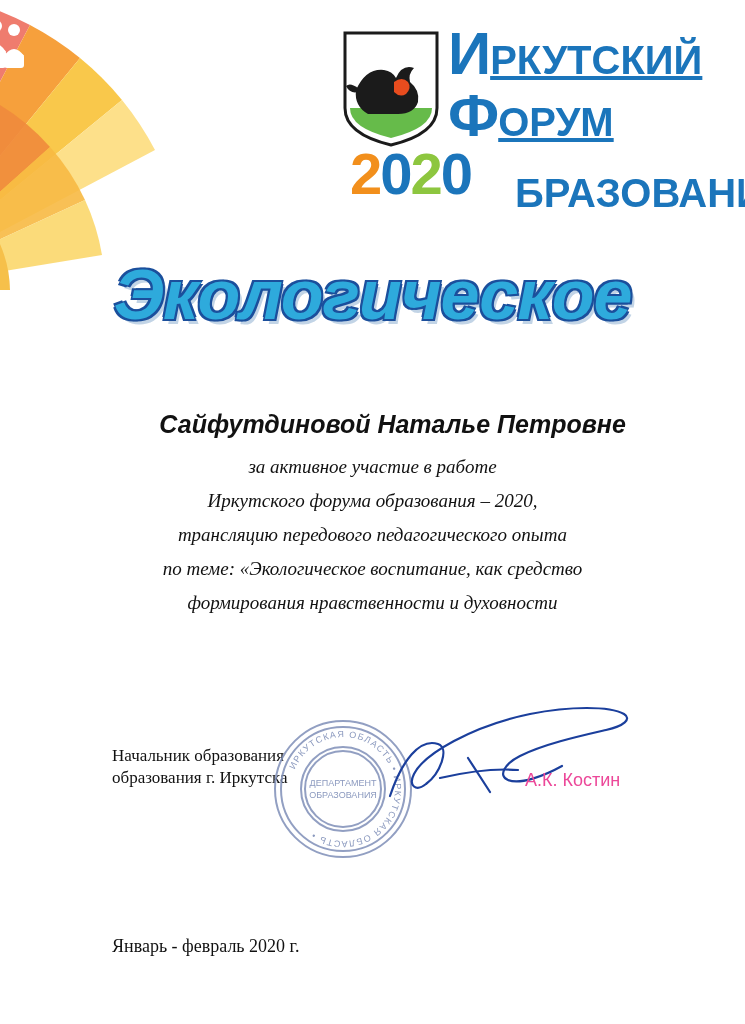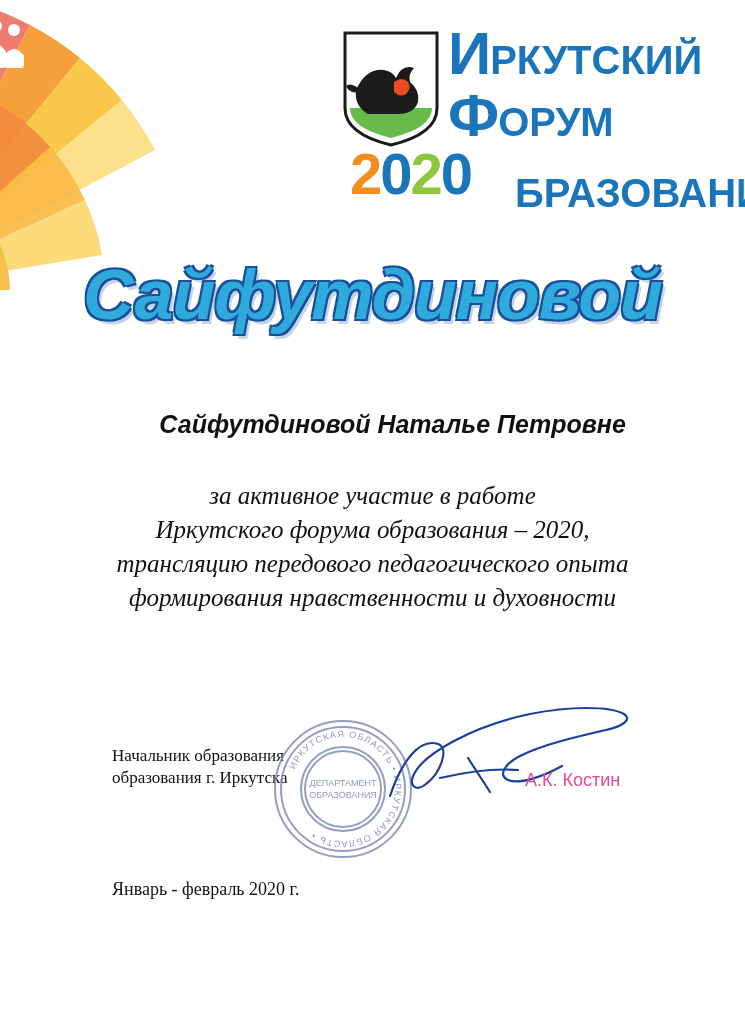--- a/index.html
+++ b/index.html
@@ -64,20 +64,21 @@
     font-family: "Liberation Sans", sans-serif;
     font-weight: bold;
     font-size: 60px;
     letter-spacing: -1px;
   }
   .ft-rest {
     font-family: "Liberation Sans", sans-serif;
     font-weight: bold;
     font-size: 40px;
     letter-spacing: 0px;
+    text-decoration: underline;
   }
   .ft-line-1 { margin-bottom: 2px; }
   .ft-line-2 { margin-bottom: 2px; }
   .blue { color: #1b75bb; }
   .year {
     position: absolute;
     left: 20px;
     top: 131px;
     font-size: 58px;
     font-weight: bold;
@@ -131,27 +132,27 @@
     font-weight: bold;
     font-style: italic;
     font-size: 25px;
     color: #111111;
     padding-left: 20px;
   }
 
   
   .body-text {
     position: absolute;
-    top: 479px;
+    top: 450px;
     left: 60px;
     width: 625px;
     text-align: center;
     font-family: "Liberation Serif", serif;
     font-style: italic;
-    font-size: 25px;
+    font-size: 19px;
     color: #111111;
     line-height: 34px;
   }
   .body-text div { white-space: nowrap; }
 
   
   .sign-left {
     position: absolute;
     top: 745px;
     left: 112px;
@@ -177,21 +178,21 @@
   }
   .signature-scribble {
     position: absolute;
     top: 700px;
     left: 380px;
     width: 260px;
     height: 110px;
   }
   .date-line {
     position: absolute;
-    top: 879px;
+    top: 936px;
     left: 112px;
     font-family: "Liberation Serif", serif;
     font-size: 18px;
     color: #111111;
   }
 </style>
 </head>
 <body>
 
 <div class="fan fan-tl">
@@ -333,28 +334,29 @@
     </div>
   </div>
 
   <div class="year">
     <span class="y1">2</span><span class="y2">0</span><span class="y3">2</span><span class="y4">0</span>
   </div>
 
   <div class="obraz">БРАЗОВАНИЯ</div>
 </div>
 
-<div class="cert-title">Сайфутдиновой</div>
+<div class="cert-title">Экологическое</div>
 
 <div class="recipient">Сайфутдиновой Наталье Петровне</div>
 
 <div class="body-text">
   <div>за активное участие в работе</div>
   <div>Иркутского форума образования – 2020,</div>
   <div>трансляцию передового педагогического опыта</div>
+  <div>по теме: «Экологическое воспитание, как средство</div>
   <div>формирования нравственности и духовности</div>
 </div>
 
 <div class="sign-left">
   <div>Начальник образования</div>
   <div>образования г. Иркутска</div>
 </div>
 
 <div class="stamp">
   <svg width="142" height="142" viewBox="0 0 142 142" xmlns="http://www.w3.org/2000/svg">

